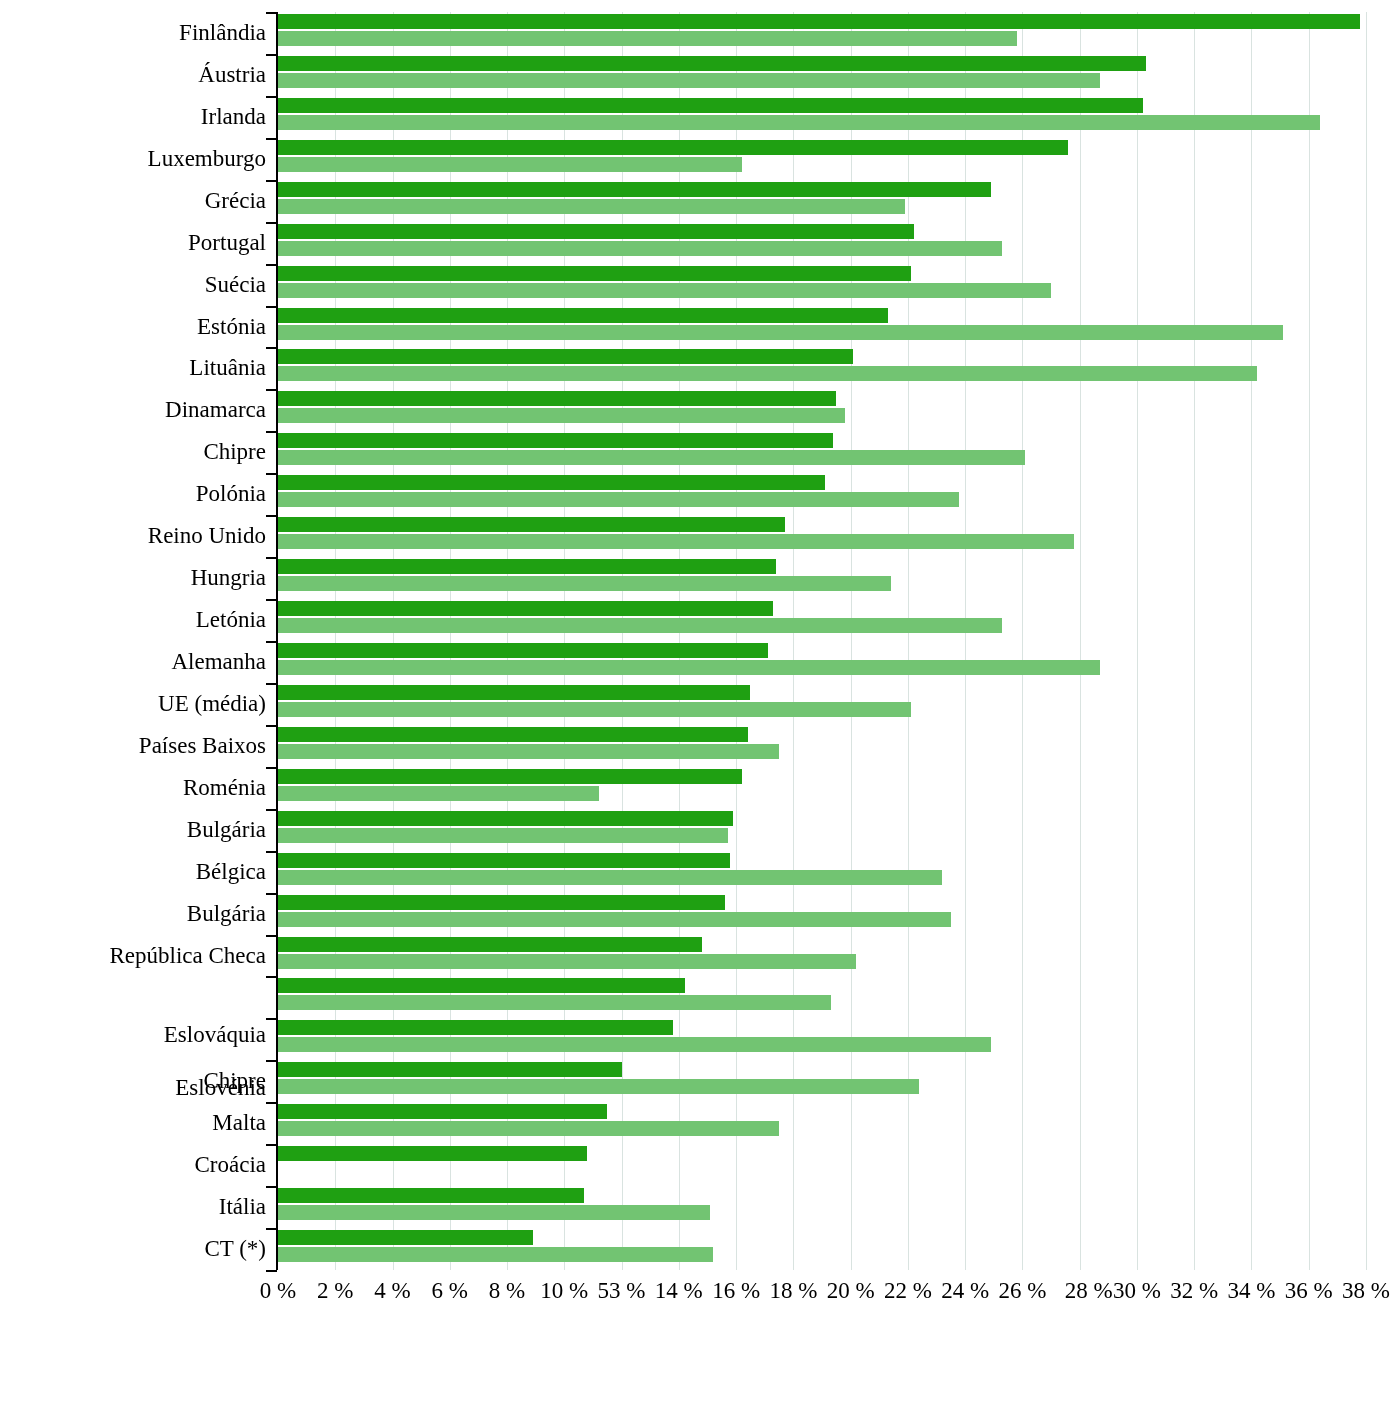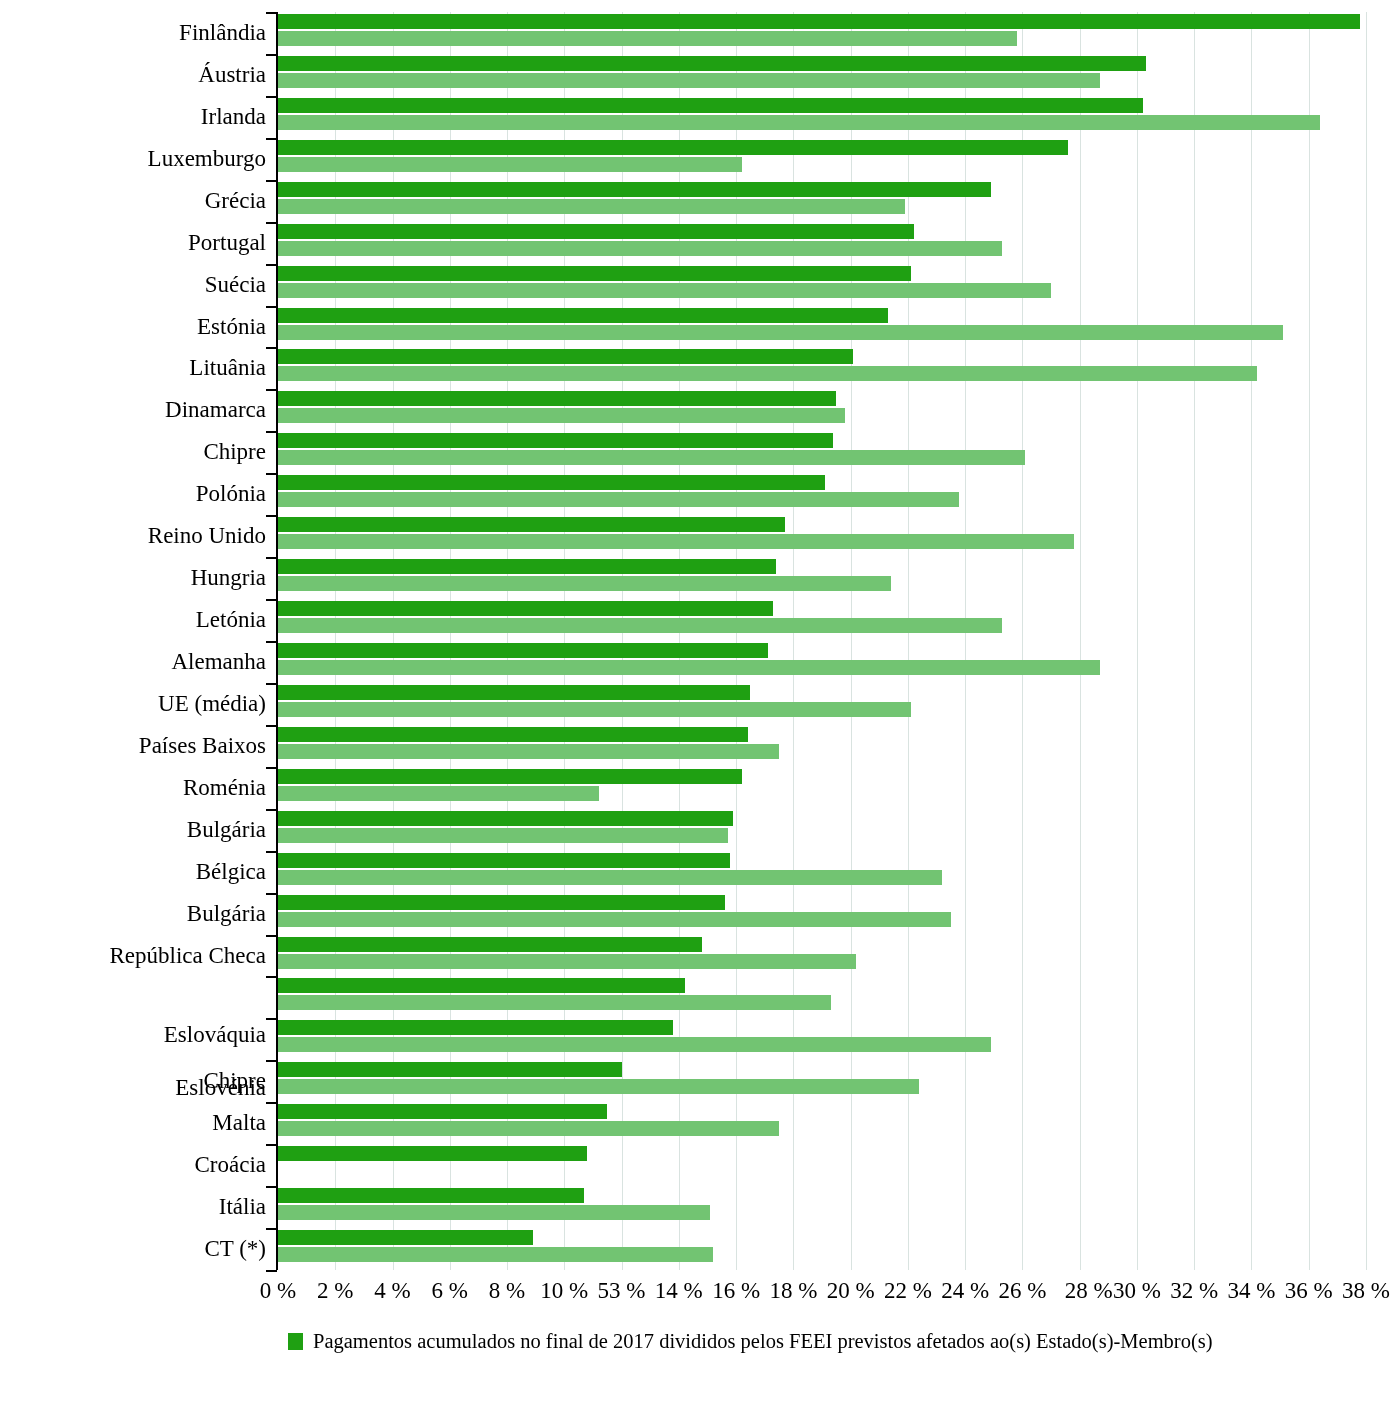--- a/index.html
+++ b/index.html
@@ -363,20 +363,16 @@
       <div class="xtick-label" style="left: 1022.42px;">26 %</div>
       <div class="xtick-label" style="left: 1079.68px; margin-left: 9px;">28 %</div>
       <div class="xtick-label" style="left: 1136.95px;">30 %</div>
       <div class="xtick-label" style="left: 1194.21px;">32 %</div>
       <div class="xtick-label" style="left: 1251.47px;">34 %</div>
       <div class="xtick-label" style="left: 1308.74px;">36 %</div>
       <div class="xtick-label" style="left: 1366px;">38 %</div>
     </div>
 
   <div id="legend">
-      <div class="legend-item">
-        <span class="legend-swatch s2017"></span>
-        <span class="legend-text">Pagamentos acumulados no final de 2017 divididos pelos FEEI previstos afetados ao(s) Estado(s)-Membro(s)</span>
-      </div>
     </div>
 
 
 </div>
 
 </body></html>

